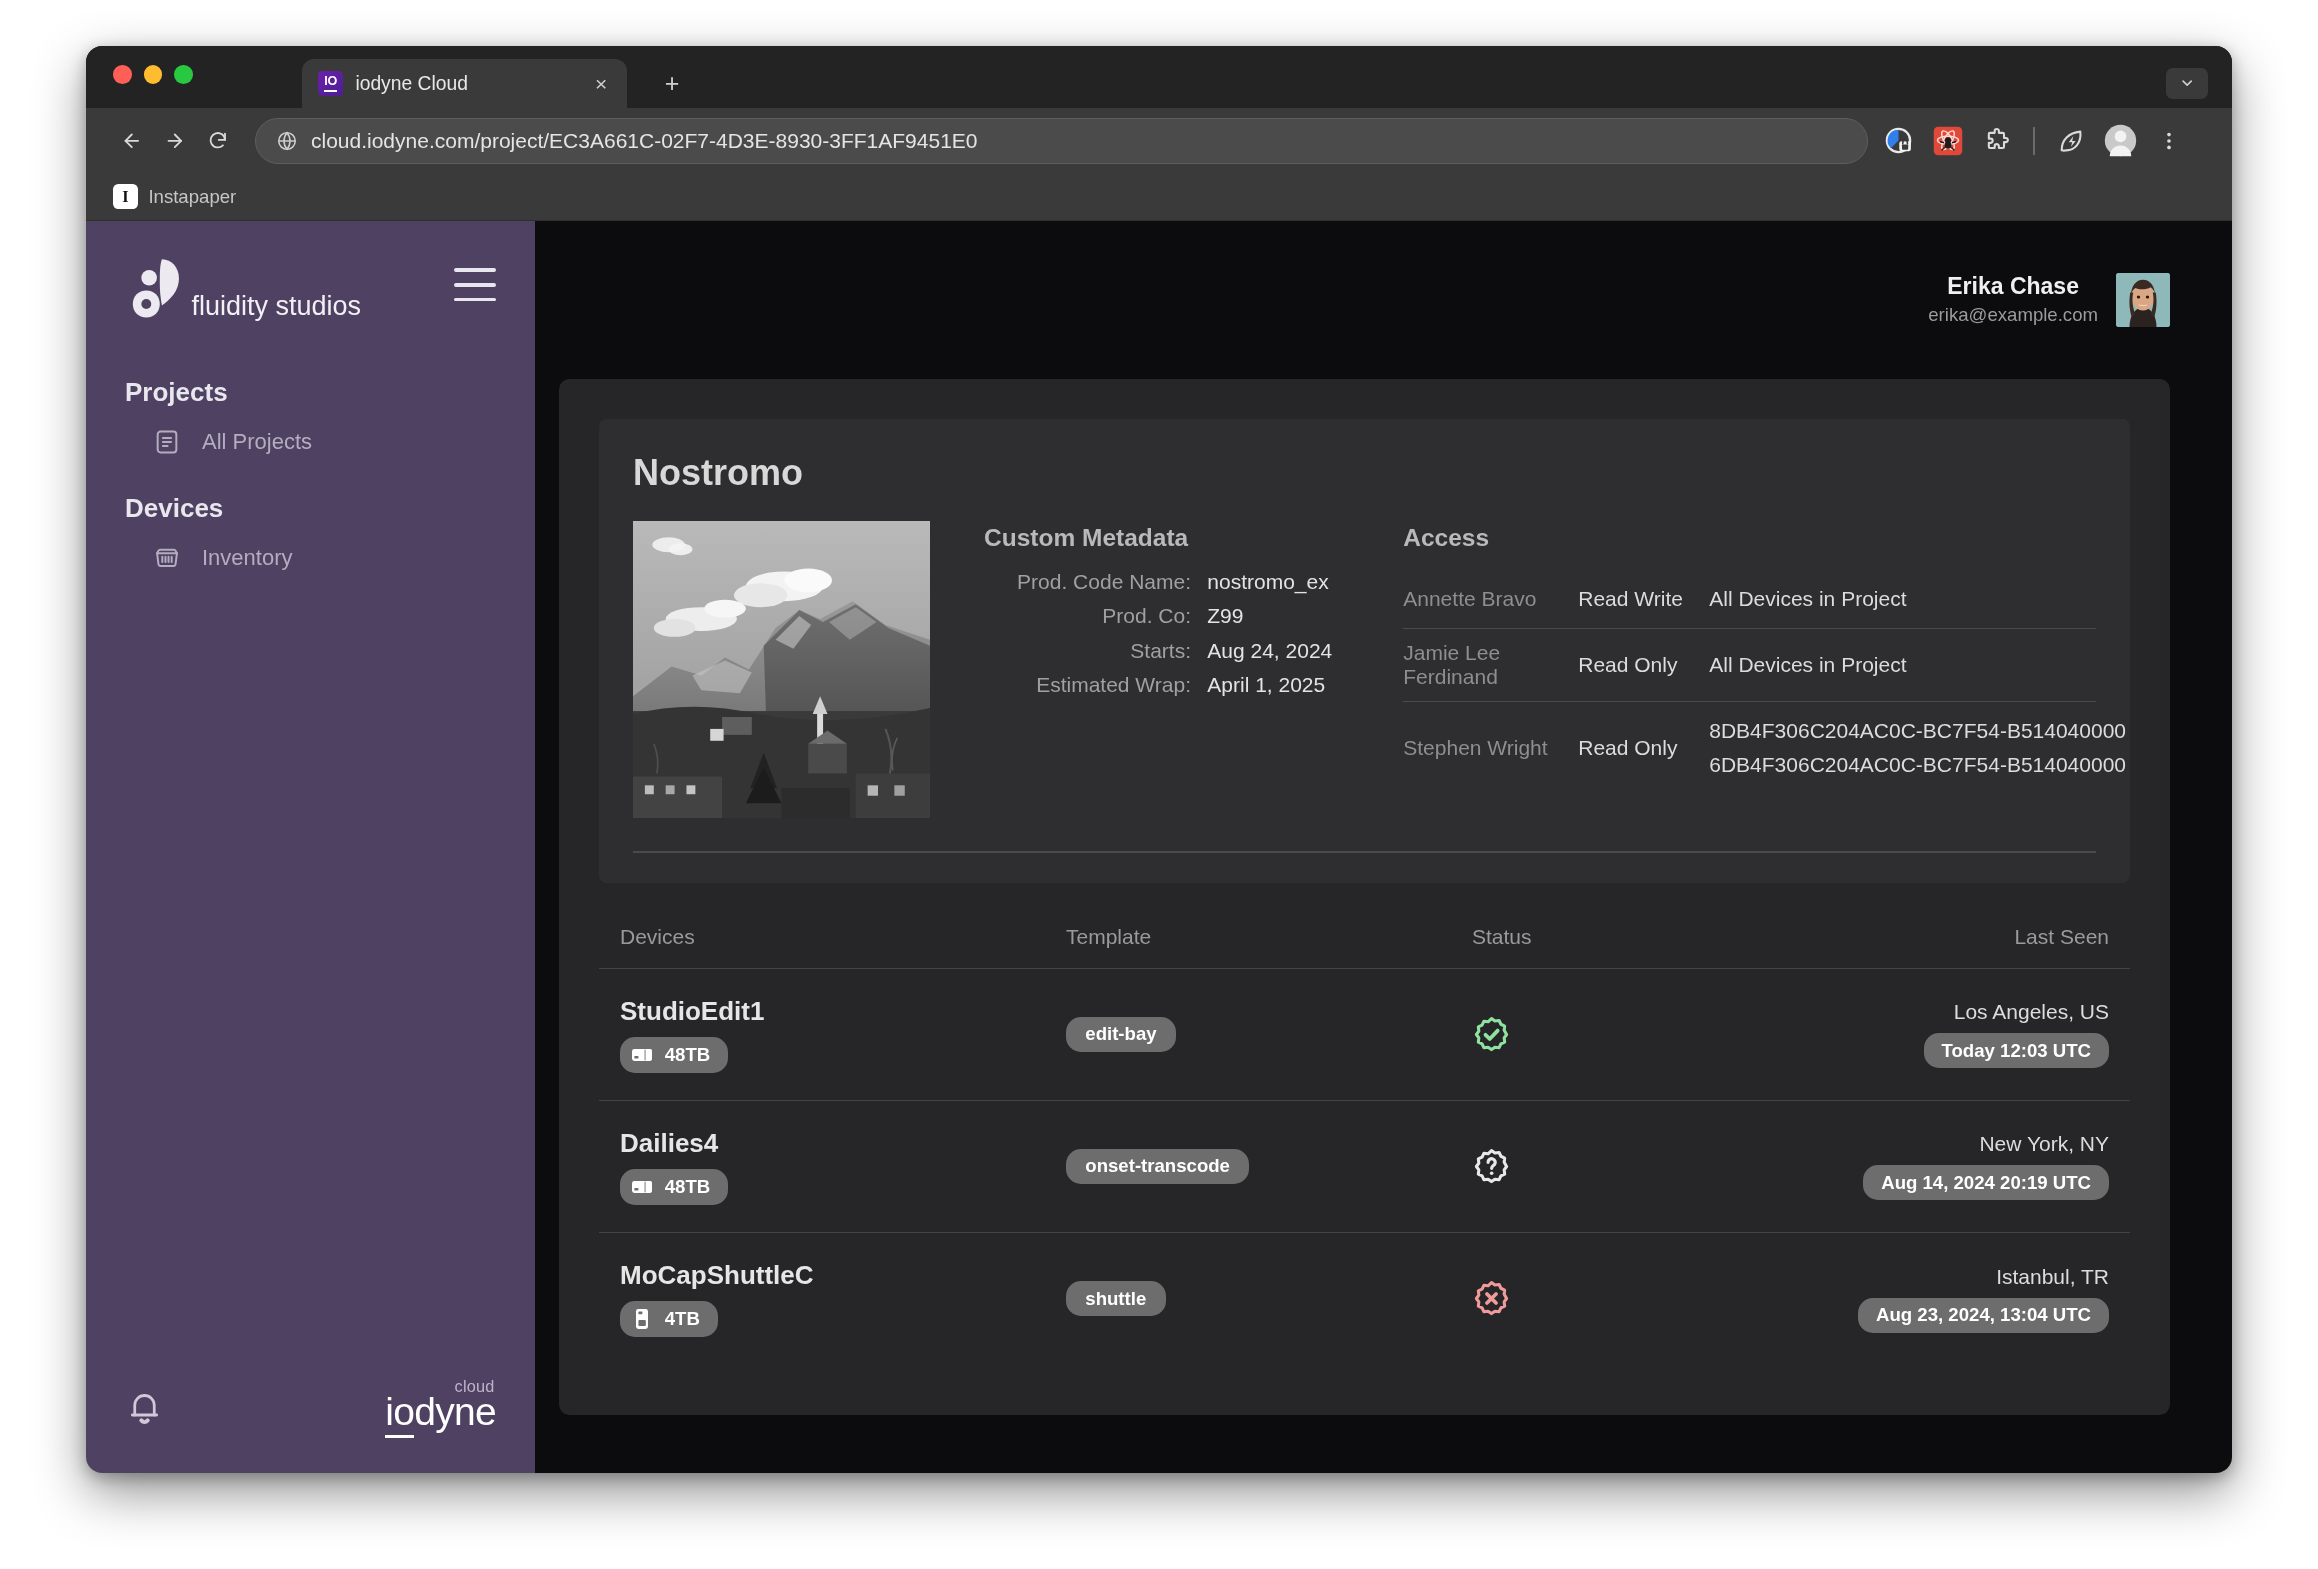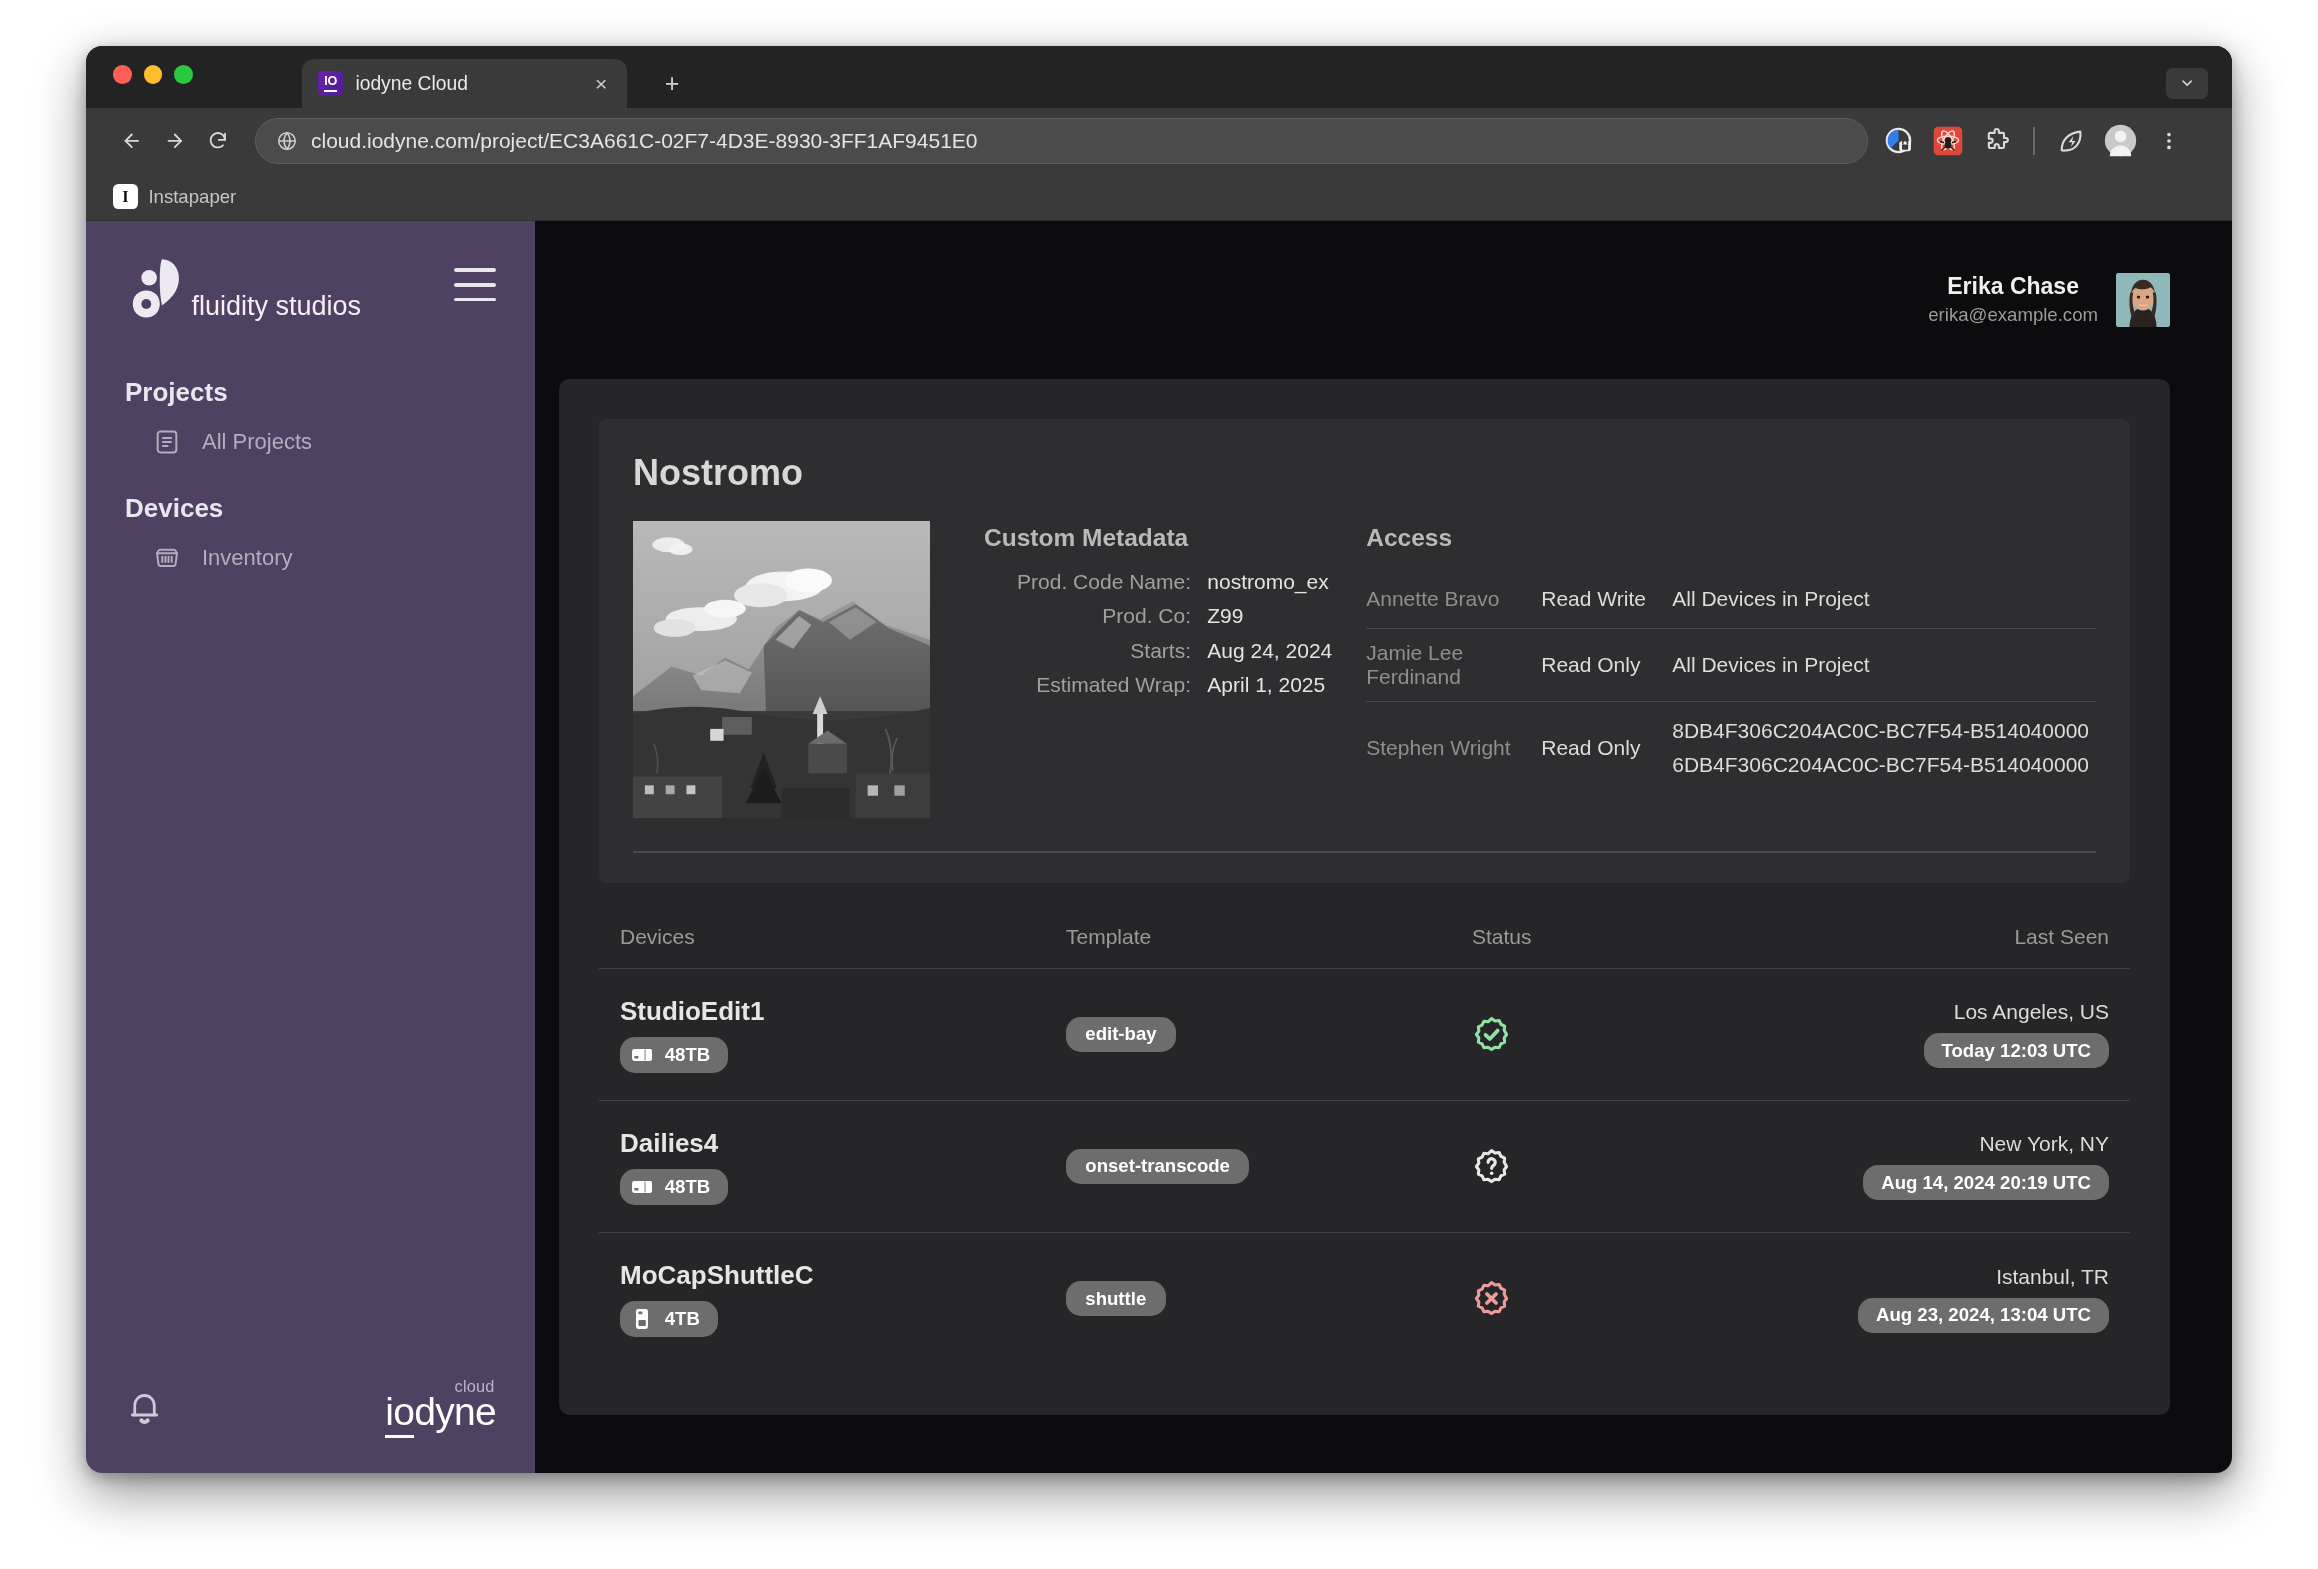--- a/index.html
+++ b/index.html
@@ -248,21 +248,21 @@
     background: #8a8a8a; overflow: hidden; position: relative;
   }
   #project-thumb svg { display: block; width: 100%; height: 100%; }
 
   #meta-col { flex: 0 0 auto; margin-left: 54px; padding-top: 3px; }
   .panel-heading { color: #b9b9b9; font-size: 24.5px; font-weight: bold; margin-bottom: 18px; }
   .meta-row { display: flex; align-items: baseline; margin-bottom: 10.4px; }
   .meta-key { color: #a0a0a0; font-size: 21px; text-align: right; width: 207px; flex: 0 0 207px; }
   .meta-val { color: #e3e3e3; font-size: 21px; margin-left: 16.3px; }
 
-  #access-col { flex: 1 1 auto; margin-left: 34px; padding-top: 3px; min-width: 0; }
+  #access-col { flex: 1 1 auto; margin-left: 71px; padding-top: 3px; min-width: 0; }
   .access-row {
     display: flex; align-items: center;
     padding: 12px 0;
     border-bottom: 0.7px solid #4a4a4c;
   }
   .access-row.last { border-bottom: none; }
   .access-name { color: #8e8e8e; font-size: 21px; width: 175px; flex: 0 0 175px; }
   .access-perm { color: #dcdcdc; font-size: 21px; width: 131px; flex: 0 0 131px; }
   .access-dev { color: #dcdcdc; font-size: 21px; }
   .access-dev .devid { line-height: 1.62; white-space: nowrap; }

